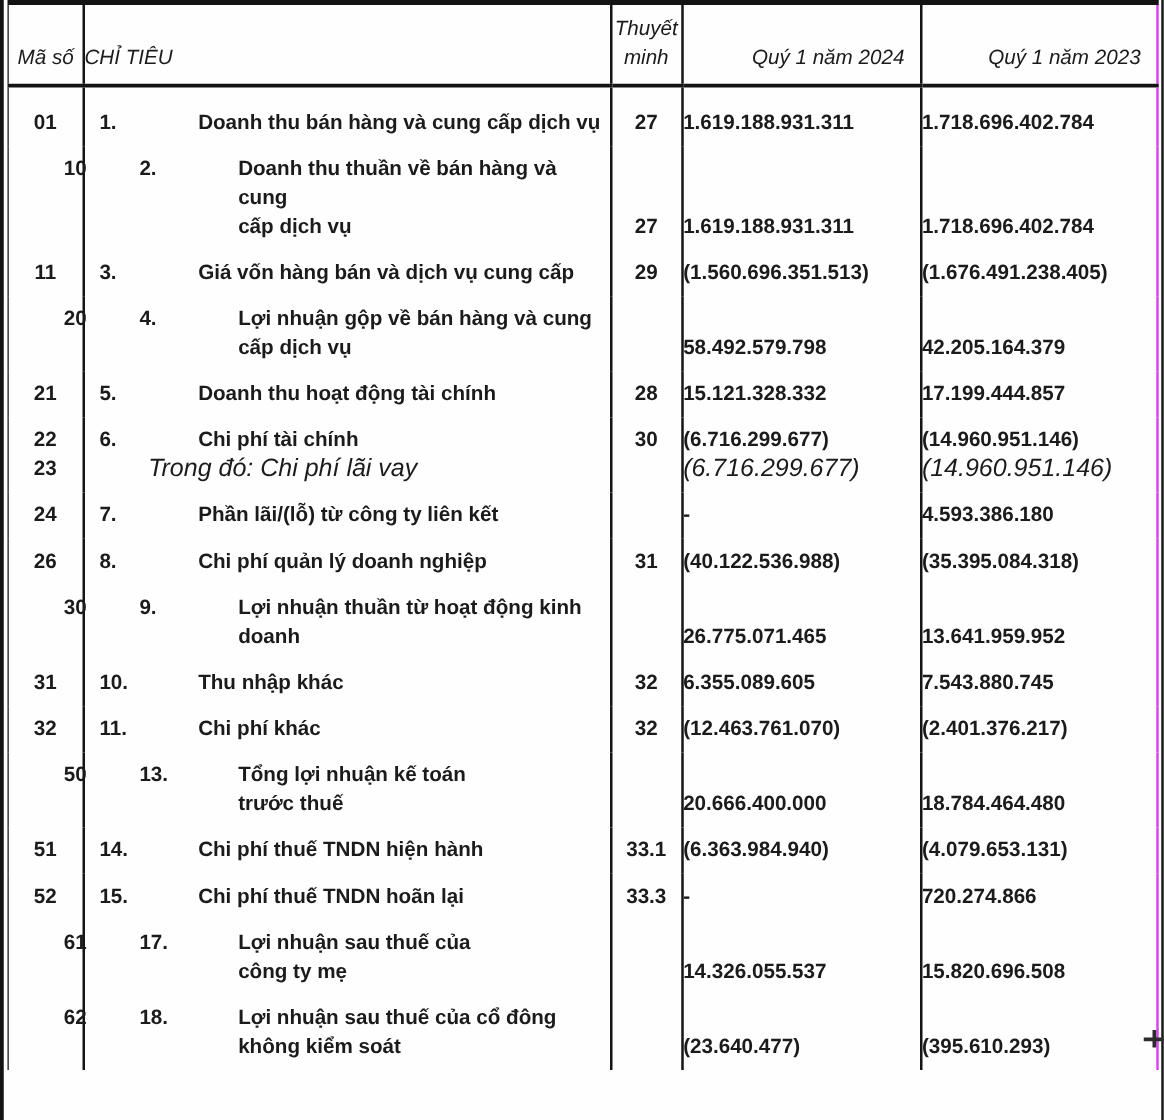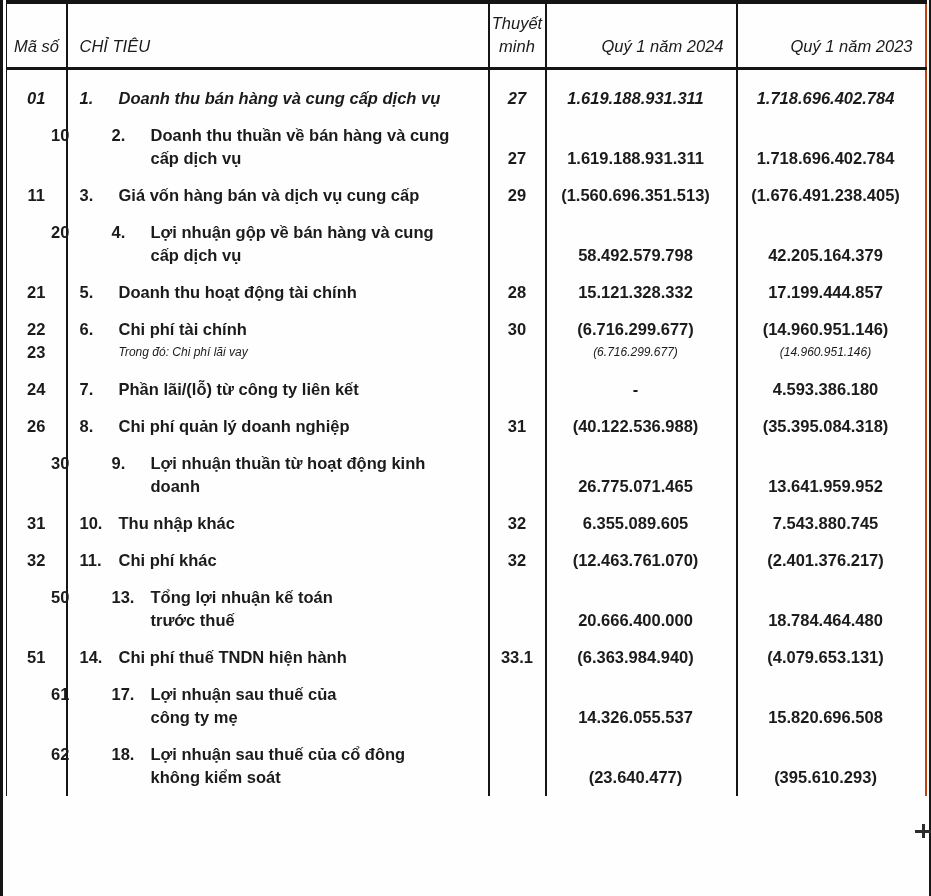--- a/index.html
+++ b/index.html
@@ -31,46 +31,46 @@
   col.c4{width:191px;}
   col.c5{width:189px;}
   th,td{
     box-sizing:border-box;
     border-left:2px solid #151515;
     padding:7px 0;
     font-size:16.5px;
     line-height:23px;
   }
   th:first-child,td:first-child{border-left:1px solid #151515;}
-  th:last-child,td:last-child{border-right:2px solid #c2410c;}
+  th:last-child,td:last-child{border-right:2px solid #d946ef;}
   thead th{
     border-bottom:3px solid #141414;
     font-style:italic;
     font-weight:400;
     vertical-align:bottom;
     height:66px;
     white-space:pre-line;
     padding-bottom:9px;
   }
   th.h-code{text-align:left;padding-left:7px;}
-  th.h-item{text-align:left;padding-left:12px;}
+  th.h-item{text-align:left;padding-left:0;}
   th.h-note{text-align:center;}
   th.h-num{text-align:right;padding-right:12px;}
 
   tbody td{vertical-align:middle;font-weight:700;}
-  tbody tr:first-child td{padding-top:17px;font-style:italic;}
+  tbody tr:first-child td{padding-top:17px;}
   td.c-code{text-align:center;white-space:pre-line;}
   td.c-label{padding-left:12px;}
   .lblwrap{display:flex;}
   .no{width:39px;flex:0 0 39px;}
-  .lbl{flex:1;white-space:pre-line;}
+  .lbl{flex:1;white-space:pre-line;margin-left:40px;}
   td.c-note{text-align:center;}
-  td.c-num{text-align:center;padding-right:11px;}
+  td.c-num{text-align:left;padding-right:11px;}
   .sub{
-    font-weight:400;font-style:italic;font-size:12px;
+    font-weight:400;font-style:italic;font-size:20px;
   }
   td.c-label .sub{margin-left:39px;}
   
   tr.vbottom td.c-note,tr.vbottom td.c-num{vertical-align:bottom;}
   tr.vbottom td.c-code,tr.vbottom td.c-label{vertical-align:top;padding-left:44px;}
   
   tr.dual td{vertical-align:top;}
 
   
   .edge-line{position:absolute;right:0;top:0;width:2px;height:896px;background:#171717;}
@@ -360,20 +360,39 @@
     <td class="c-num">
       <div class="num">(6.363.984.940)</div>
       <div class="sub"></div>
     </td>
     <td class="c-num">
       <div class="num">(4.079.653.131)</div>
       <div class="sub"></div>
     </td>
   </tr>
 
+  <tr>
+    <td class="c-code">52</td>
+    <td class="c-label">
+      <div class="lblwrap">
+        <span class="no">15.</span>
+        <span class="lbl">Chi phí thuế TNDN hoãn lại</span>
+      </div>
+      <div class="sub"></div>
+    </td>
+    <td class="c-note">33.3</td>
+    <td class="c-num">
+      <div class="num">-</div>
+      <div class="sub"></div>
+    </td>
+    <td class="c-num">
+      <div class="num">720.274.866</div>
+      <div class="sub"></div>
+    </td>
+  </tr>
 
 
   <tr class="vbottom">
     <td class="c-code">61</td>
     <td class="c-label">
       <div class="lblwrap">
         <span class="no">17.</span>
         <span class="lbl">Lợi nhuận sau thuế của
 công ty mẹ</span>
       </div>

